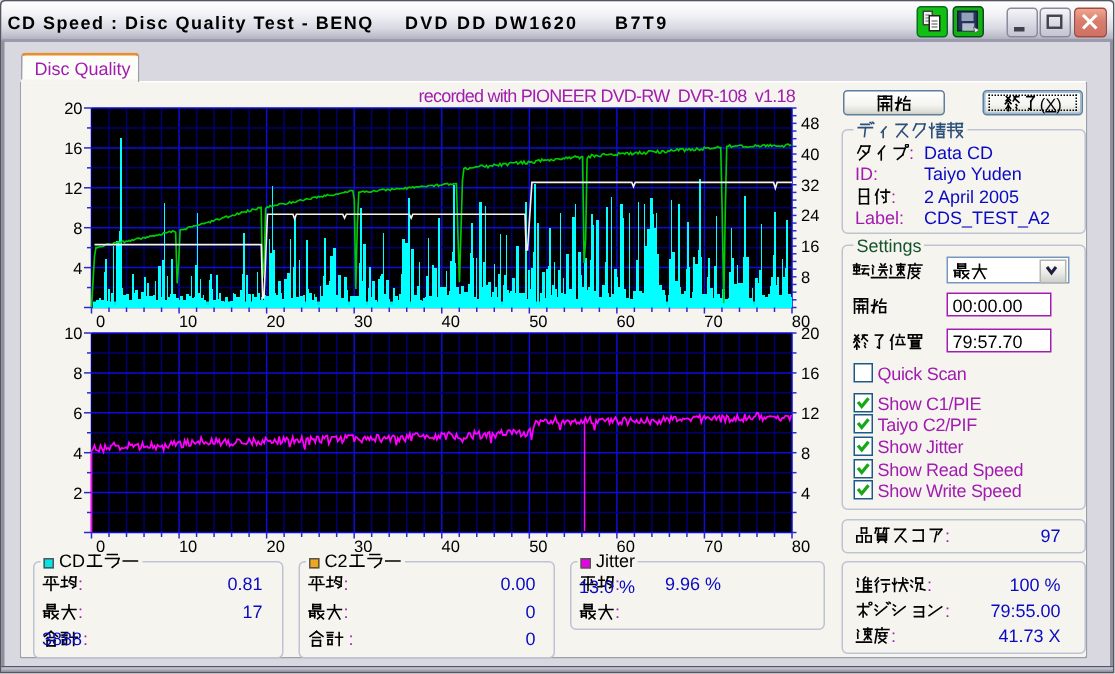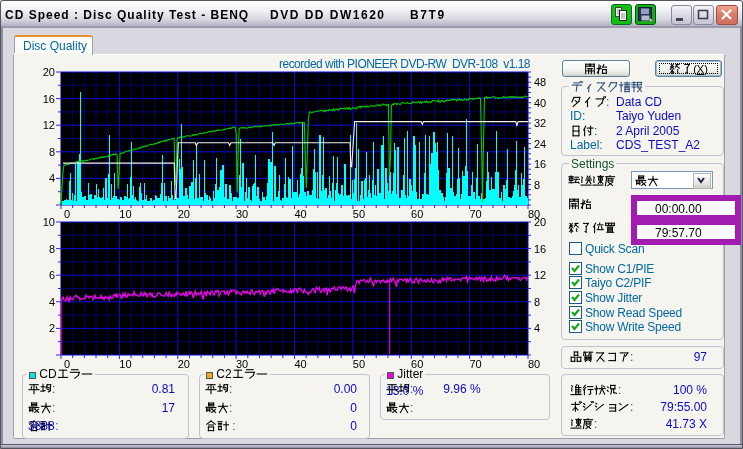--- a/index.html
+++ b/index.html
@@ -1,20 +1,20 @@
 <!DOCTYPE html>
 <html><head><meta charset="utf-8"><style>
 html,body{margin:0;padding:0}
 body{width:743px;height:449px;position:relative;font-family:"Liberation Sans",sans-serif;font-size:12px;overflow:hidden;background:#d9d8e1}
 .abs{position:absolute}
 .grp{position:absolute;border:1px solid #bdc3d3;border-radius:4px}
 .cap{position:absolute;background:#f5f4ef;padding:0 2px;line-height:12px}
-.lbl{position:absolute;color:#0369a1;white-space:nowrap}
+.lbl{position:absolute;color:#a21caf;white-space:nowrap}
 .val{position:absolute;color:#0a0ac2;white-space:nowrap}
-.inp{position:absolute;background:#fff;border:6px solid #a21caf;color:#000;padding:1px 18px;font:12px "Liberation Sans",sans-serif}
+.inp{position:absolute;background:#fff;border:1px solid #a21caf;color:#000;padding:1px 3px;font:12px "Liberation Sans",sans-serif}
 .cb{position:absolute;width:11px;height:11px;background:#fff;border:1px solid #1d5987}
 </style></head><body>
 
 <div class="abs" style="left:0;top:0;width:743px;height:449px;border:1px solid #55555f;box-sizing:border-box;border-radius:3px 3px 0 0"></div>
 <div class="abs" style="left:1px;top:1px;width:741px;height:26px;border-radius:3px 3px 0 0;background:linear-gradient(#ffffff,#f4f4f8 30%,#d8d8e2 70%,#b9b9c8 92%,#a8a8ba)"></div>
 <div class="abs" style="left:1px;top:26px;width:741px;height:2px;background:#9b9bac"></div>
 <div class="abs" style="left:1px;top:27px;width:2px;height:418px;background:#8f8f9e"></div>
 <div class="abs" style="right:1px;top:27px;width:2px;height:418px;background:#8f8f9e"></div>
 <div class="abs" style="left:1px;bottom:4px;width:741px;height:1px;background:#55556a"></div>
 <div class="abs" style="left:1px;bottom:1px;width:741px;height:3px;background:linear-gradient(#d0d0da,#8b8b9c)"></div>

